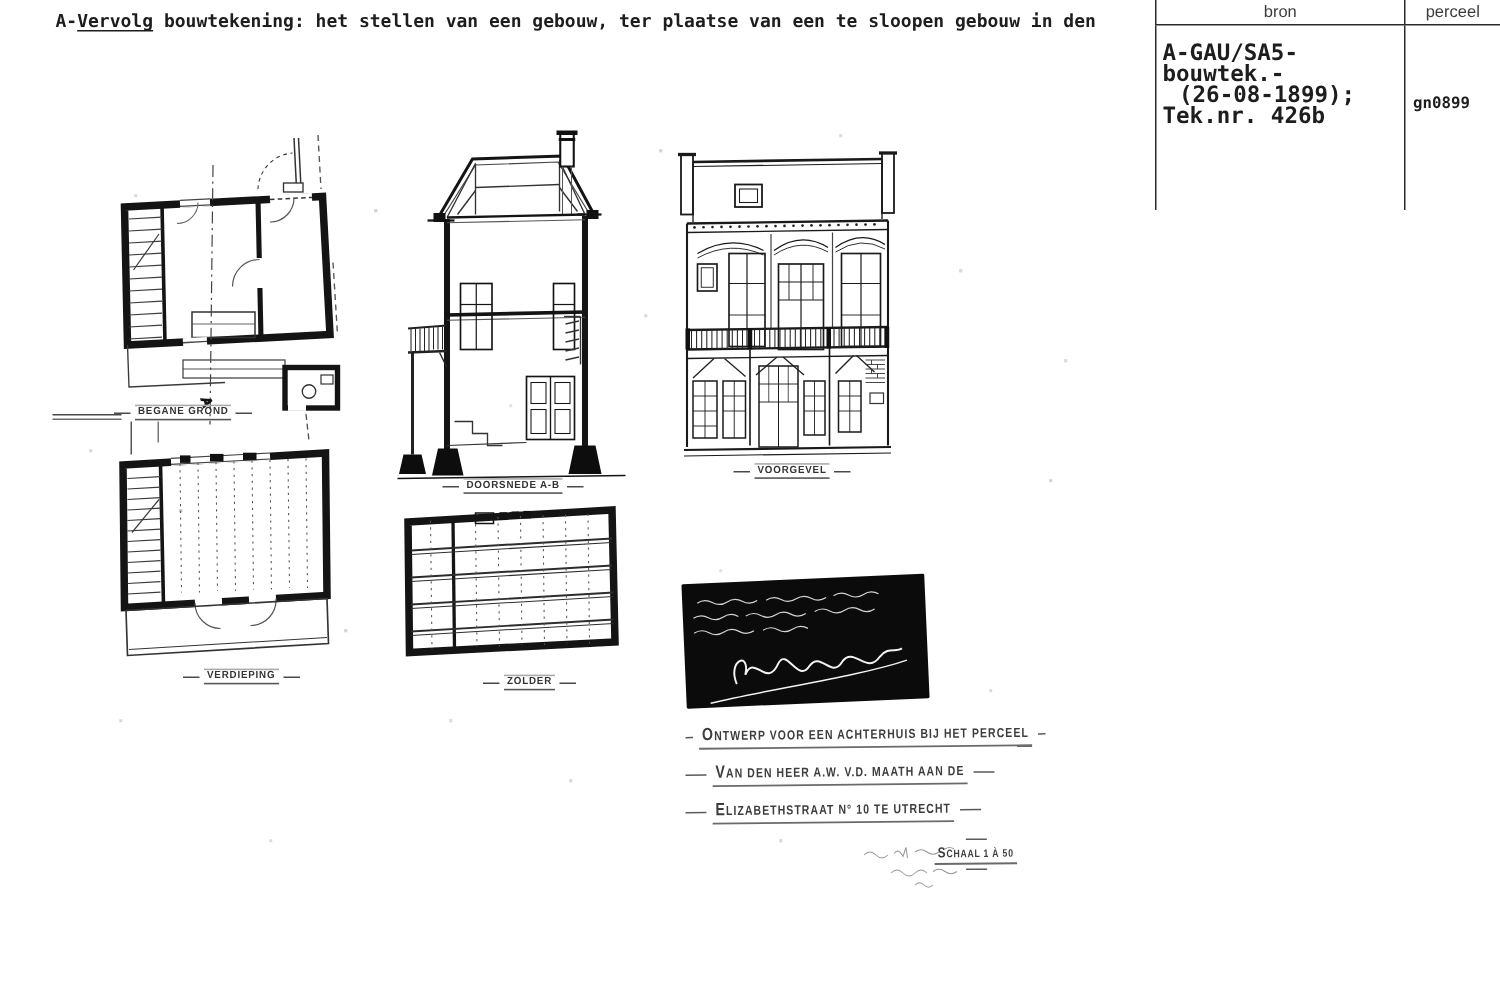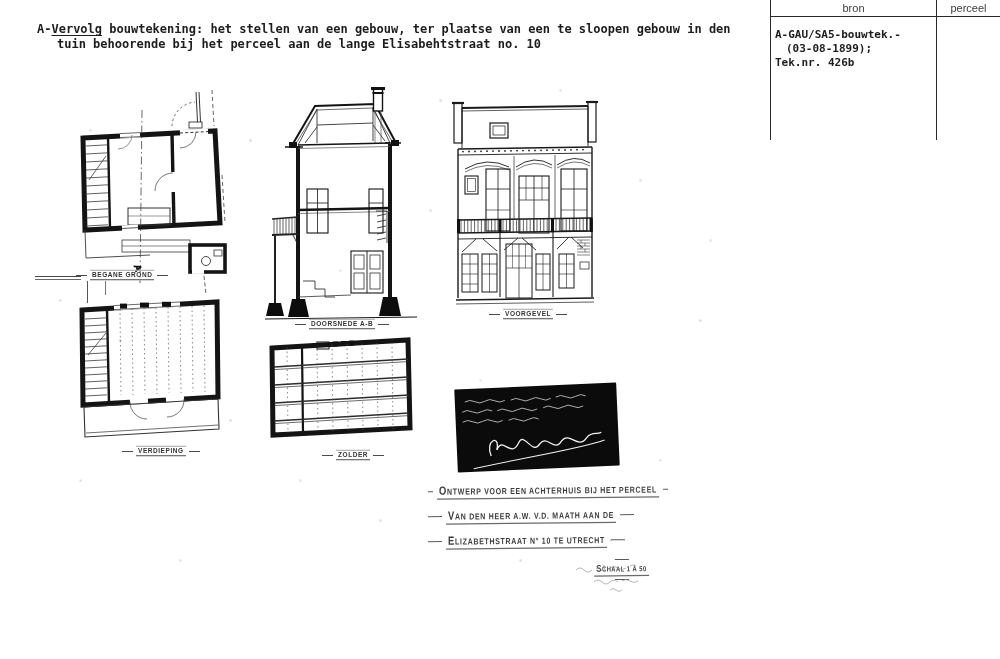--- a/index.html
+++ b/index.html
@@ -4,21 +4,21 @@
 <style>
   * { margin:0; padding:0; box-sizing:border-box; }
   body { background:#ffffff; }
   .page {
     position:relative; width:1000px; height:659px; background:#fff;
     overflow:hidden; font-family:"Liberation Sans", sans-serif;
   }
 
   
   .header-note {
-    position:absolute; left:37px; top:22px;
+    position:absolute; left:37px; top:7px;
     font-family:"DejaVu Sans Mono", monospace;
     font-size:12px; font-weight:bold; color:#1d1d1d; line-height:15px;
     white-space:nowrap;
   }
   .header-note .indent { padding-left:20px; }
   .header-note .u { text-decoration:underline; text-underline-offset:2px; }
 
   
   .archive-table { position:absolute; left:770px; top:0; width:230px; }
   .at-head { display:flex; border-bottom:1.5px solid #2a2a2a; height:17px; }
@@ -26,21 +26,21 @@
   .at-c1 {
     width:167px; border-left:1.5px solid #2a2a2a; border-right:1.5px solid #2a2a2a;
   }
   .at-c2 { flex:1; }
   .at-head .at-c1, .at-head .at-c2 {
     display:flex; align-items:center; justify-content:center;
     font-size:11px; color:#3c3c3c;
   }
   .at-body .at-c1 {
     padding:11px 2px 0 4px;
-    font-family:"DejaVu Sans Mono", monospace; font-size:11px; font-weight:bold;
+    font-family:"DejaVu Sans Mono", monospace; font-size:15px; font-weight:bold;
     color:#1d1d1d; line-height:14px;
   }
   .at-body .at-c1 .ind { padding-left:11px; }
   .at-body .at-c2 {
     padding:46px 0 0 5px;
     font-family:"DejaVu Sans Mono", monospace; font-size:10.5px; font-weight:bold;
     color:#1d1d1d;
   }
 
   
@@ -64,21 +64,21 @@
   .bline-v2 { position:absolute; left:105px; top:281px; width:1px; height:14px; background:#777; }
 
   
   .sig-block {
     position:absolute; left:456px; top:336px; width:162px; height:83px;
     background:#0b0b0b; transform:rotate(-2.5deg); border-radius:1px;
   }
   .sig-block svg { position:absolute; left:0; top:0; }
 
   
-  .title-block { position:absolute; left:428px; top:434px; width:240px; }
+  .title-block { position:absolute; left:457px; top:434px; width:240px; }
   .hand-row { display:flex; align-items:center; gap:4px; margin-bottom:12px; transform:rotate(-0.6deg); }
   .hand-row .dash { border-top:1.1px solid #5a5a5a; width:14px; height:0; }
   .hand-text {
     display:inline-block; font-size:7px; letter-spacing:0.7px; color:#3d3d3d;
     border-bottom:1px solid #6a6a6a; padding:0 2px 1px 2px; white-space:nowrap;
     transform:scaleY(1.25); font-weight:bold;
   }
   .hand-text::first-letter { font-size:135%; }
   .scale-row { margin-left:147px; margin-bottom:0;flex-direction:column; }
   .scale-row .hand-text { font-size:5.8px; letter-spacing:0.5px; }
@@ -100,34 +100,34 @@
       340px 220px 0 0.5px rgba(0,0,0,.12), 480px 330px 0 0.5px rgba(0,0,0,.12);
   }
 </style>
 </head>
 <body>
 
 <div class="page">
 
   <div class="header-note">
     <div><span>A-</span><span class="u">Vervolg</span><span> bouwtekening: het stellen van een gebouw, ter plaatse van een te sloopen gebouw in den</span></div>
-    <div class="indent">tuin behoorende bij het perceel aan de lange Elisabehtstraat no. 10</div>
   </div>
 
   <div class="archive-table">
     <div class="at-head">
       <div class="at-c1">bron</div>
       <div class="at-c2">perceel</div>
     </div>
     <div class="at-body">
       <div class="at-c1">
         <div>A-GAU/SA5-bouwtek.-</div>
-        <div class="ind">(03-08-1899);</div>
+        <div class="ind">(26-08-1899);</div>
         <div>Tek.nr. 426b</div>
       </div>
+      <div class="at-c2">gn0899</div>
     </div>
   </div>
 
   <div class="sheet">
     <div class="speckle"></div>
 
     <svg style="left:62px; top:30px;" width="180" height="215" viewBox="0 0 180 215">
       <g fill="none" stroke="#141414">
         <polygon points="21,58 153,51 158,143 23,150" stroke-width="5"></polygon>
 

